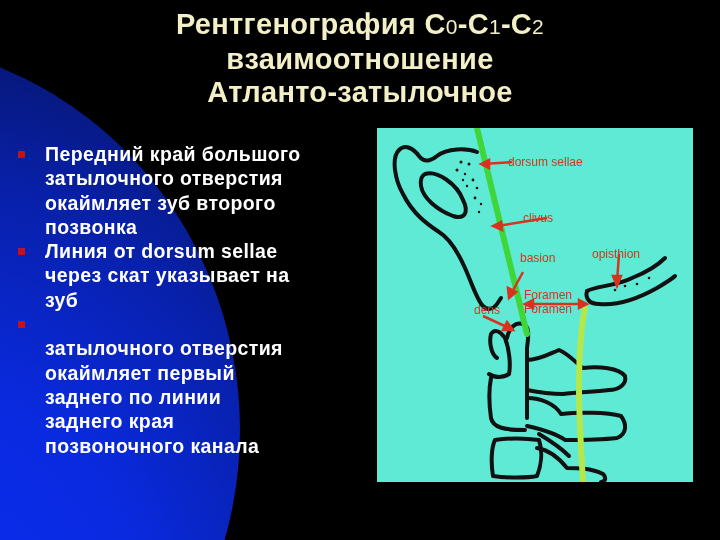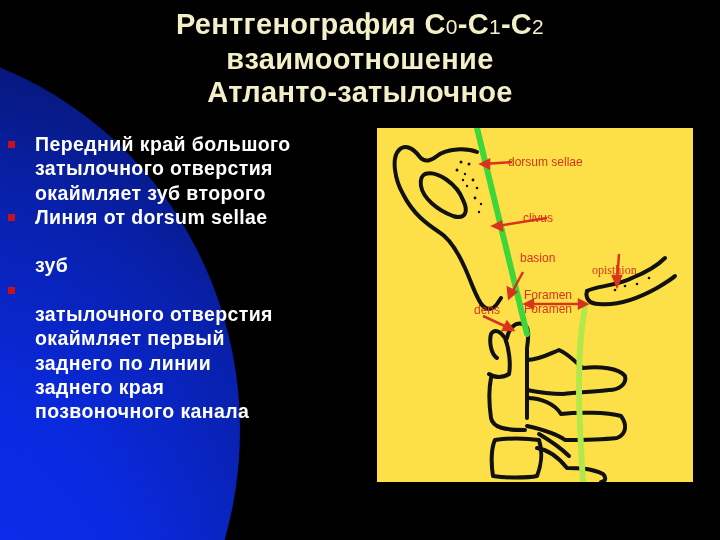--- a/index.html
+++ b/index.html
@@ -21,41 +21,41 @@
     color:#f3efc6;
     font-weight:bold;
     font-size:29px;
     line-height:33px;
     letter-spacing:0.3px;
   }
   .title .line { display:block; }
   .title sub { font-size:21px; vertical-align:baseline; font-weight:normal; }
   .bullets {
     position:absolute; left:0; top:132px; width:370px;
-    margin:0; padding:0; list-style:none;
+    margin:10px; padding:0; list-style:none;
   }
   .bullet {
     position:relative;
     padding-left:35px;
     color:#ffffff;
     font-weight:bold;
     font-size:19.5px;
     line-height:24.3px;
     letter-spacing:0.4px;
     margin-bottom:0;
   }
   .bullet-mark {
     position:absolute; left:8px; top:9px;
     width:7px; height:7px;
     background:#c8101a;
   }
   .diagram {
     position:absolute; left:377px; top:128px;
     width:316px; height:354px;
-    background:#fde047;
+    background:#5eead4;
   }
   .diagram svg { position:absolute; left:0; top:0; }
   .lbl {
     position:absolute;
     color:#d8331f;
     font-size:12px;
     line-height:13px;
     white-space:nowrap;
   }
 </style>
@@ -69,25 +69,26 @@
   <span class="line">взаимоотношение</span>
   <span class="line">Атланто-затылочное</span>
 </div>
 
 <ul class="bullets">
   <li class="bullet">
     <span class="bullet-mark"></span>
     <span>Передний край большого</span><br>
     <span>затылочного отверстия</span><br>
     <span>окаймляет зуб второго</span><br>
+    <span>позвонка</span>
   </li>
   <li class="bullet">
     <span class="bullet-mark"></span>
     <span>Линия от dorsum sellae</span><br>
-    <br>
+    <span>через скат указывает на</span><br>
     <span>зуб</span>
   </li>
   <li class="bullet">
     <span class="bullet-mark"></span>
     <br>
     <span>затылочного отверстия</span><br>
     <span>окаймляет первый</span><br>
     <span>заднего по линии</span><br>
     <span>заднего края</span><br>
     <span>позвоночного канала</span>
@@ -150,17 +151,17 @@
       <polygon points="148,176 156,172 156,180"></polygon>
       <polygon points="210,176 202,172 202,180"></polygon>
       <line x1="106" y1="188" x2="132" y2="200"></line>
       <polygon points="136,202 126,202 130,194"></polygon>
     </g>
   </svg>
 
   <span class="lbl" style="left:131px; top:28px;">dorsum sellae</span>
   <span class="lbl" style="left:146px; top:84px;">clivus</span>
   <span class="lbl" style="left:143px; top:124px;">basion</span>
-  <span class="lbl" style="left:215px; top:136px;font-family:Liberation Serif, serif;">opisthion</span>
+  <span class="lbl" style="left:215px; top:120px;">opisthion</span>
   <span class="lbl" style="left:147px; top:161px;">Foramen</span>
   <span class="lbl" style="left:147px; top:175px;">Foramen</span>
   <span class="lbl" style="left:97px; top:176px;">dens</span>
 </div>
 
 </body></html>

